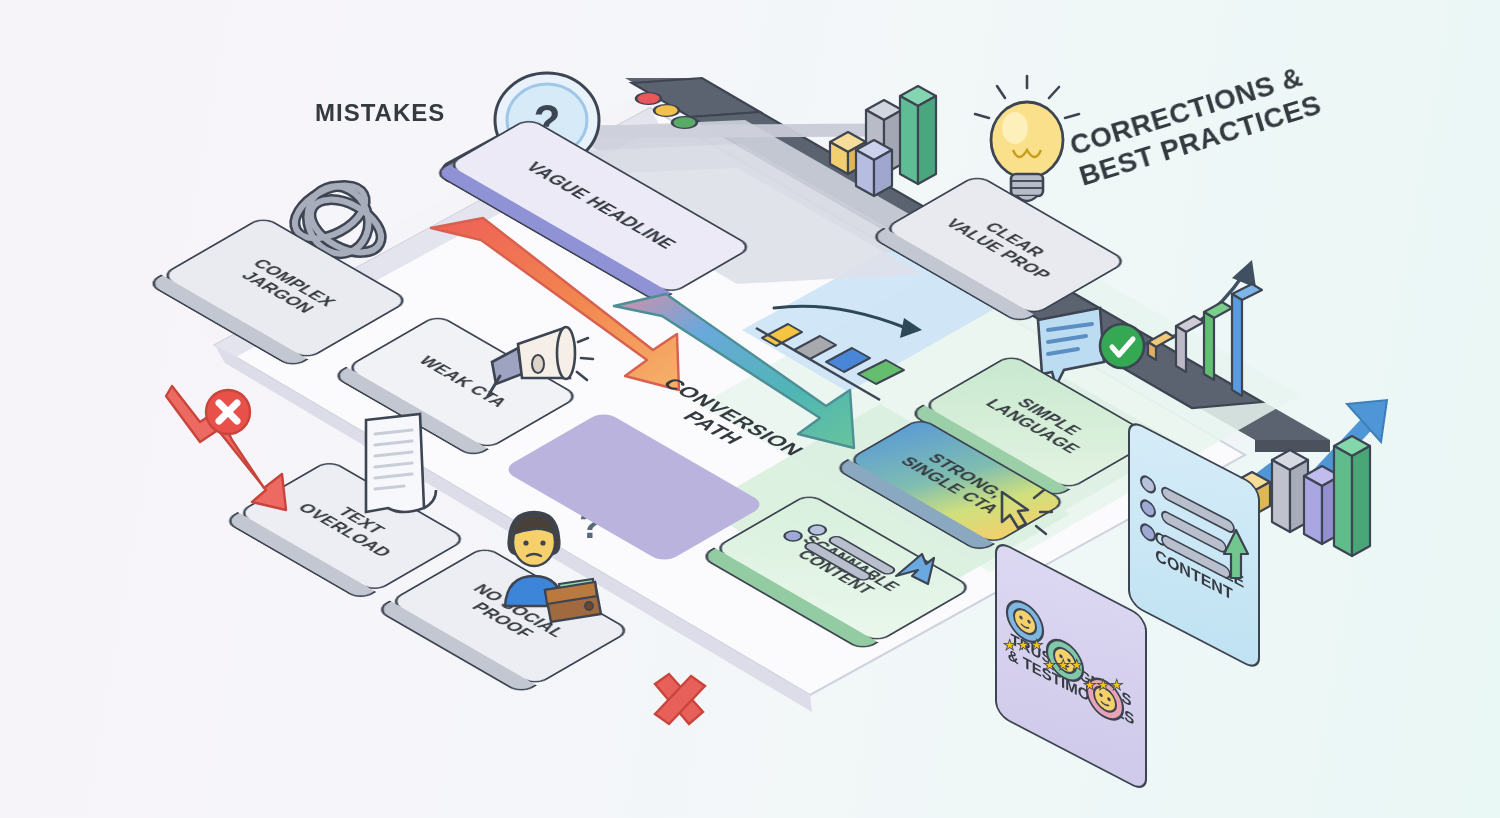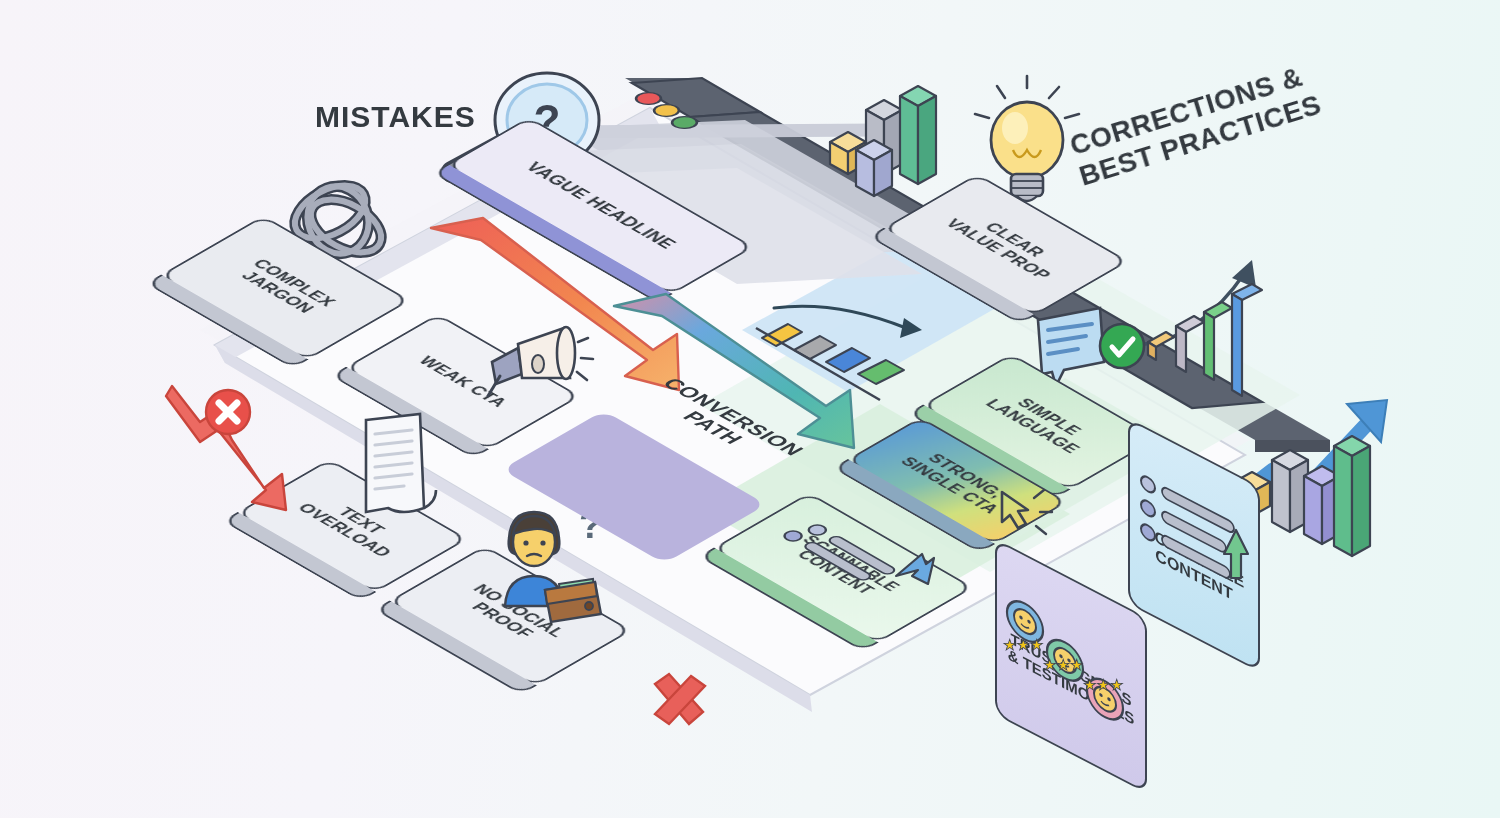--- a/index.html
+++ b/index.html
@@ -432,21 +432,21 @@
         <path d="M106,60 q4,3 8,0" fill="none" stroke="#3d4452" stroke-width="1.6"></path>
       </g>
       <g font-size="15" fill="#f0c419" stroke="#3d4452" stroke-width="0.8" font-family="Liberation Sans, sans-serif">
         <text x="8" y="64">★★★</text>
         <text x="48" y="84">★★★</text>
         <text x="88" y="104">★★★</text>
       </g>
     </svg>
   </div>
 
-  <div class="lbl" style="left:315px;top:100px;font-size:30px;letter-spacing:1px;">MISTAKES</div>
+  <div class="lbl" style="left:315px;top:100px;font-size:24px;letter-spacing:1px;">MISTAKES</div>
 
   <div class="lbl" style="left:1070px;top:92px;width:260px;font-size:28px;line-height:1.16;
               transform:rotate(-17deg);text-align:left;">CORRECTIONS &amp;
 BEST PRACTICES</div>
 
   <div class="lbl" style="left:638px;top:400px;width:170px;font-size:20px;
               transform:matrix(.94,.52,-.92,.5,0,0);">CONVERSION
 PATH</div>
 
 </div>

